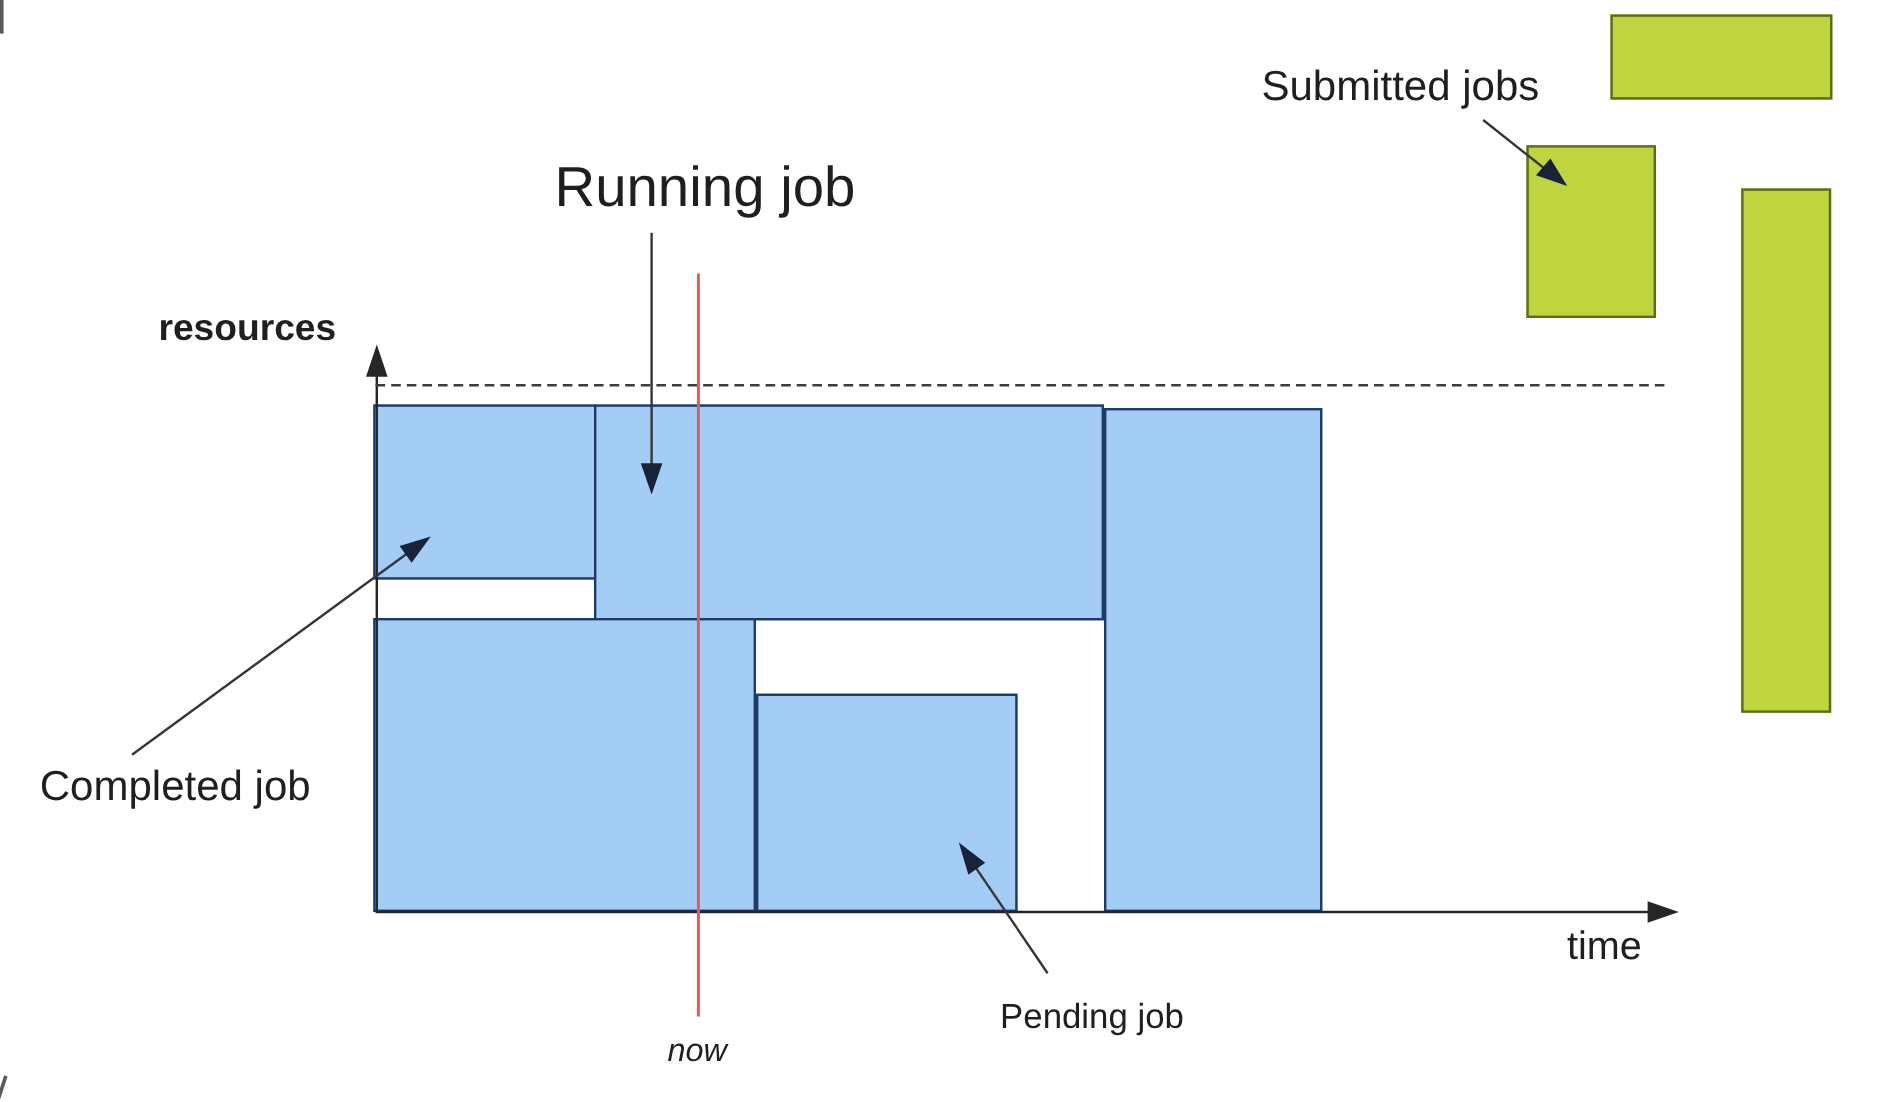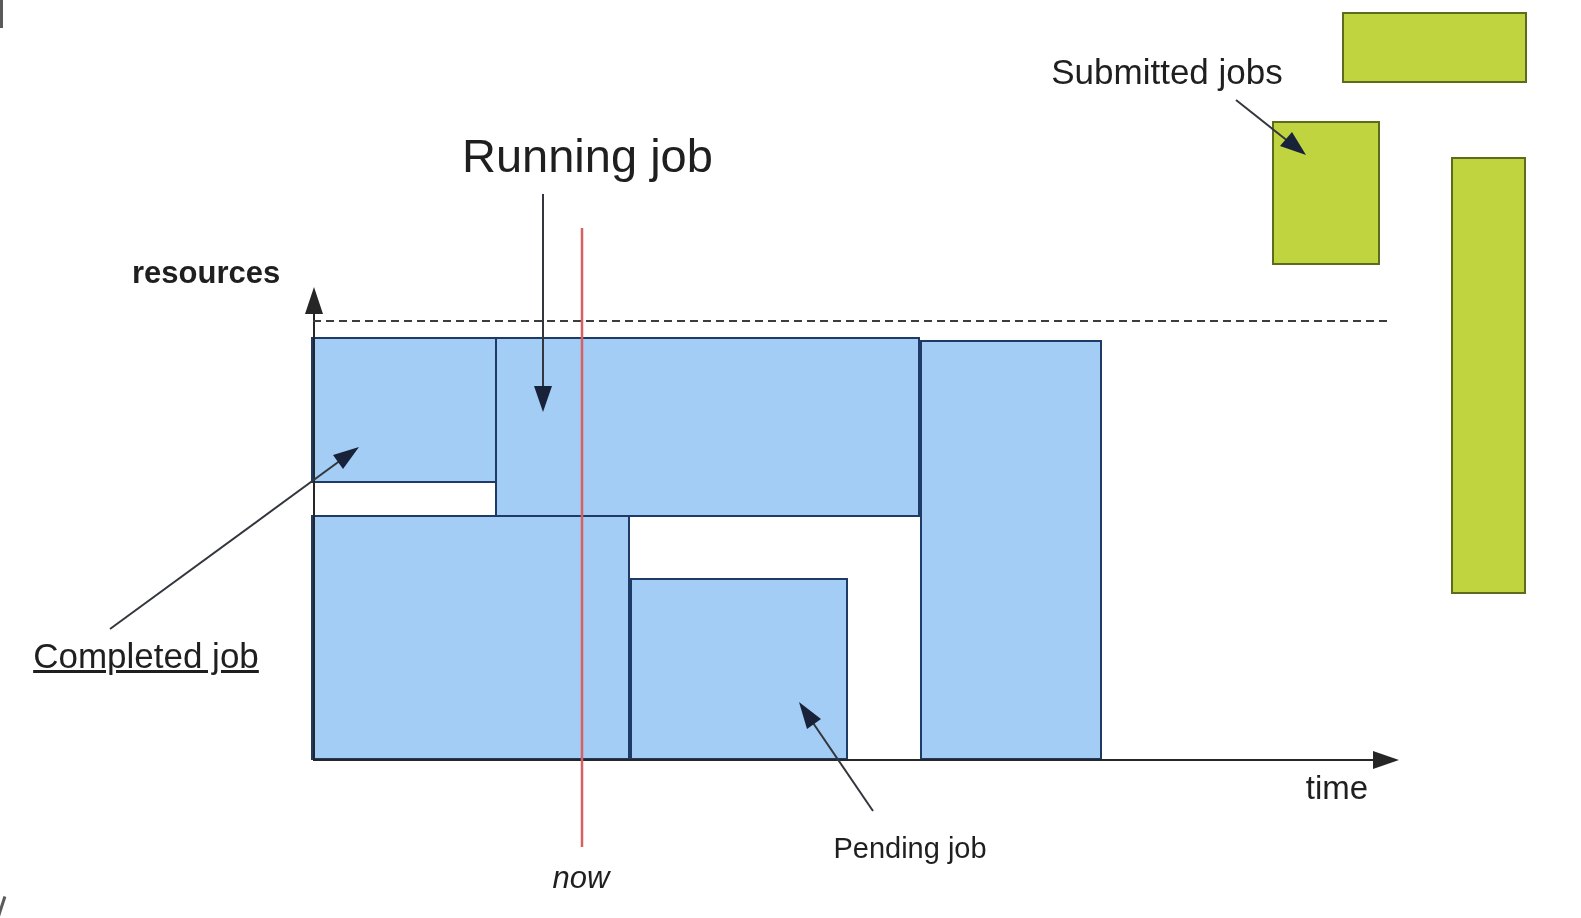--- a/index.html
+++ b/index.html
@@ -13,23 +13,23 @@
   }
   .job{position:absolute;box-sizing:border-box;border:2px solid;}
   .job.scheduled{background:var(--scheduled-fill);border-color:var(--scheduled-border);}
   .job.submitted{background:var(--submitted-fill);border-color:var(--submitted-border);}
   #overlay{position:absolute;left:0;top:0;z-index:2;pointer-events:none;}
   .lbl{position:absolute;z-index:3;white-space:nowrap;line-height:1.1;}
   #lbl-resources{left:120px;top:256px;font-size:31px;font-weight:bold;margin-left:12px;}
   #lbl-time{left:1272px;top:770px;width:130px;font-size:33px;font-weight:normal;text-align:center;}
   #lbl-running{left:462px;top:130px;width:240px;font-size:47px;text-align:left;}
   #lbl-submitted{left:1028px;top:53px;width:278px;font-size:35px;text-align:center;}
-  #lbl-completed{left:10px;top:637px;width:272px;font-size:35px;text-align:center;text-decoration:underline;}
+  #lbl-completed{left:10px;top:637px;width:272px;font-size:35px;text-align:center;}
   #lbl-pending{left:788px;top:833px;width:244px;font-size:29px;text-align:center;}
-  #lbl-now{left:518px;top:861px;width:126px;font-size:31px;font-style:italic;text-align:center;}
+  #lbl-now{left:518px;top:861px;width:126px;font-size:27px;font-style:italic;text-align:center;}
   
   .axis-line{stroke:var(--axis);stroke-width:2;fill:none;}
   .axis-head{fill:var(--axis);stroke:none;}
   .capacity{stroke:var(--capacity-line);stroke-width:2;stroke-dasharray:8 5;fill:none;}
   .ann-line{stroke:#33373d;stroke-width:2;fill:none;}
   .ann-head{fill:var(--arrow);stroke:none;}
   .nowline{stroke:var(--now-line);stroke-width:2.5;fill:none;}
   .artifact{position:absolute;background:#5a5a5a;z-index:1;}
 </style>
 </head>

